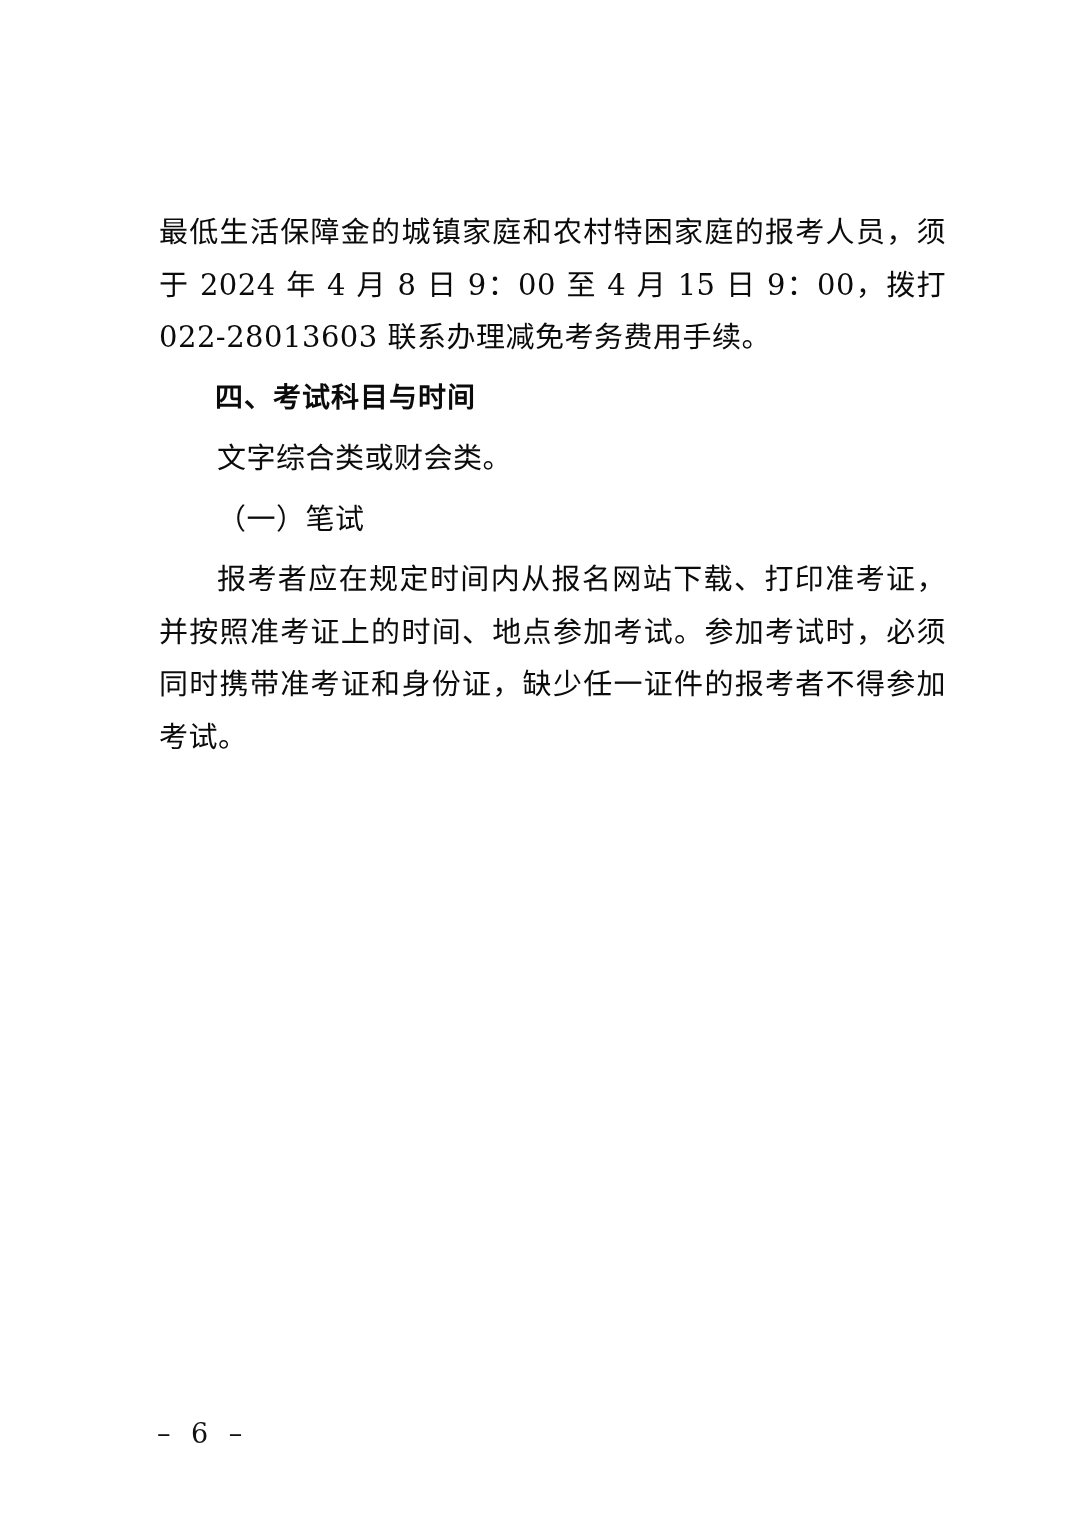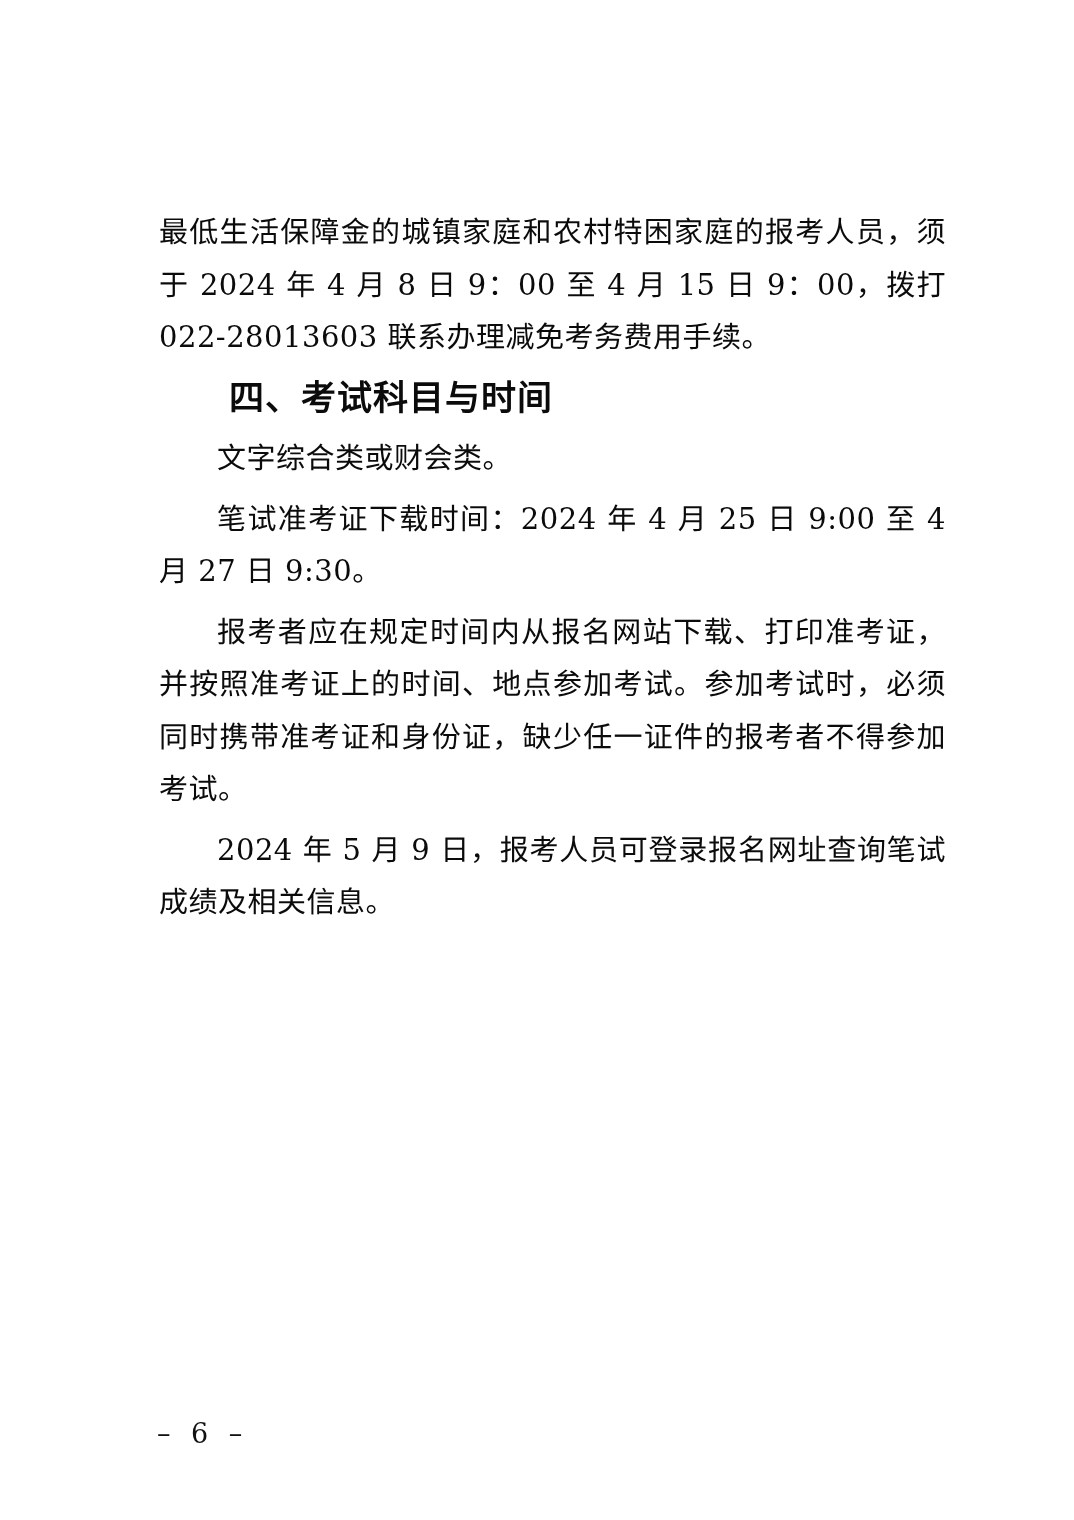--- a/index.html
+++ b/index.html
@@ -28,21 +28,21 @@
       text-align: justify;
     }
     .doc-content p, .doc-content h2 {
       text-align: justify;
       margin: 0;
     }
     .indent { text-indent: 2em; }
     .heading {
       font-family: "DejaVu Sans", "Liberation Sans", sans-serif;
       font-weight: bold;
-      font-size: 35px;
+      font-size: 28px;
       letter-spacing: 1px;
       text-align: left;
     }
     .page-footer {
       position: absolute;
       left: 145px;
       top: 1406px;
       font-family: "DejaVu Serif", "Liberation Serif", serif;
       font-size: 27px;
       letter-spacing: 6px;
@@ -50,18 +50,17 @@
     }
   </style>
 </head>
 <body>
 
 <div class="page">
   <div class="doc-content">
     <p>最低生活保障金的城镇家庭和农村特困家庭的报考人员，须于 2024 年 4 月 8 日 9：00 至 4 月 15 日 9：00，拨打 022-28013603 联系办理减免考务费用手续。</p>
     <h2 class="indent heading">四、考试科目与时间</h2>
     <p class="indent">文字综合类或财会类。</p>
-    <p class="indent">笔试准考证下载时间：2024 年 4 月 25 日 9:00 至 4 月 27 日 9:30。</p>
+    <p class="indent">（一）笔试</p>
     <p class="indent">报考者应在规定时间内从报名网站下载、打印准考证，并按照准考证上的时间、地点参加考试。参加考试时，必须同时携带准考证和身份证，缺少任一证件的报考者不得参加考试。</p>
-    <p class="indent">2024 年 5 月 9 日，报考人员可登录报名网址查询笔试成绩及相关信息。</p>
   </div>
   <div class="page-footer">– 6 –</div>
 </div>
 
 </body></html>

